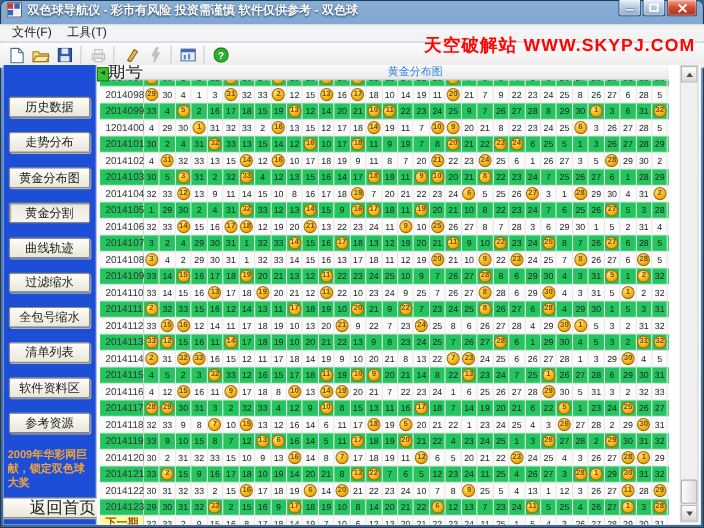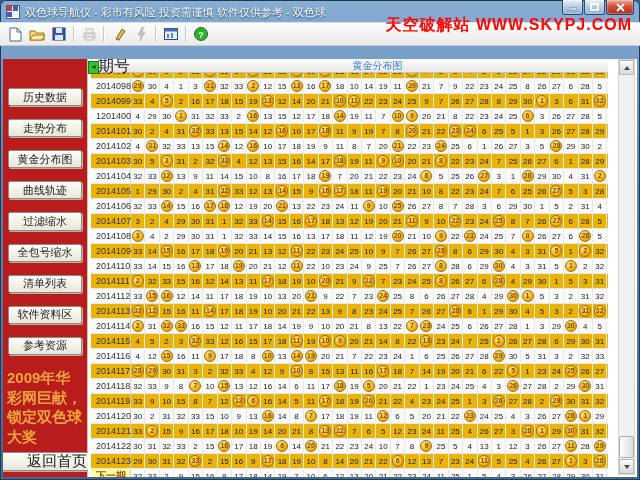--- a/index.html
+++ b/index.html
@@ -1,60 +1,60 @@
 <!DOCTYPE html>
 <html><head>
 <meta charset="utf-8">
 <style>
   html,body{margin:0;padding:0;width:640px;height:480px;overflow:hidden;background:#2f5e91;
     font-family:"Liberation Sans","DejaVu Sans",sans-serif;}
   .window{position:absolute;inset:0;border-radius:6px 6px 0 0;
     background:linear-gradient(#88aed4,#5e87b5 30%,#46688f);
     box-shadow:inset 0 0 0 1px #1d3a57;}
   
-  .titlebar{height:20px;display:flex;align-items:center;padding:2px 4px 0 6px;position:relative;}
+  .titlebar{height:20px;display:flex;padding:2px 4px 0 6px;position:relative;font-weight:bold;}
   .title-icon{width:12px;height:12px;margin-right:5px;display:grid;grid-template-columns:5px 5px;grid-template-rows:5px 5px;gap:1px;background:#fff;padding:0;border:1px solid #5a5a8a;}
   .title-icon i{display:block;}
   .title-text{color:#fff;font-size:11px;text-shadow:0 1px 2px #12304f;white-space:nowrap;overflow:hidden;}
   .win-controls{position:absolute;right:6px;top:0;display:flex;}
   .win-btn{width:19px;height:14px;border:1px solid #1c3least;border:1px solid #274a6e;border-top:none;
     background:linear-gradient(#e8f1fa,#b8cde2 45%,#90add0);display:flex;align-items:center;justify-content:center;
     font-size:9px;color:#fff;border-radius:0 0 3px 3px;margin-left:1px;box-shadow:inset 0 0 2px #fff;}
   .win-btn svg{display:block;}
   .win-btn.close{width:26px;background:linear-gradient(#f2a693,#d2513a 45%,#b02a12);}
   
   .menubar{height:15px;background:#f3f3f3;border-top:1px solid #d9d9d9;display:flex;align-items:center;padding-left:4px;}
   .menu-item{font-size:11px;color:#222;padding:0 7px;line-height:15px;}
   
   .toolbar{height:22px;background:linear-gradient(#fdfdfd,#eceaea);border-top:1px solid #e0e0e0;border-bottom:1px solid #c9c9c9;
     display:flex;align-items:center;padding-left:4px;position:relative;}
   .tb-btn{width:20px;height:19px;display:flex;align-items:center;justify-content:center;border:1px solid transparent;border-radius:2px;}
   .tb-sep{width:1px;height:16px;background:#c8c8c8;border-right:1px solid #fff;margin:0 3px;}
   .watermark{position:absolute;right:8px;top:-8px;font-size:16px;font-weight:bold;color:#ff0400;white-space:nowrap;z-index:50;letter-spacing:1px;}
   
   .content{position:absolute;top:59px;left:3px;right:3px;bottom:3px;background:#fff;display:flex;overflow:hidden;}
-  .sidebar{width:85px;background:#b91c1c;border-right:1px solid #c9c7b8;display:flex;flex-direction:column;align-items:center;
+  .sidebar{width:85px;background:#1d4ed8;border-right:1px solid #c9c7b8;display:flex;flex-direction:column;align-items:center;
     padding-top:29px;box-sizing:border-box;position:relative;}
   .side-btn{width:72px;height:17px;margin-bottom:13px;background:linear-gradient(#fefdf8,#e9e7da);
     border:1px solid #8f8d7f;border-radius:2px;box-shadow:1px 1px 0 #b5b3a4;
     font-size:11px;color:#1a1a1a;display:flex;align-items:center;justify-content:center;white-space:nowrap;}
   .side-btn.active{background:linear-gradient(#eceade,#f7f6ee);box-shadow:inset 1px 1px 1px #a9a79a;}
-  .promo{margin-top:auto;width:76px;font-size:15px;line-height:1.3;color:#efa43e;font-weight:bold;}
+  .promo{margin-top:auto;width:76px;font-size:10px;line-height:1.3;color:#efa43e;font-weight:bold;}
   .home-btn{width:72px;height:17px;margin:6px 0 6px 0;background:linear-gradient(#fefdf8,#e9e7da);
     border:1px solid #8f8d7f;border-radius:2px;box-shadow:1px 1px 0 #b5b3a4;
     font-size:15px;color:#1a1a1a;display:flex;align-items:center;justify-content:center;padding-left:24px;}
   .main{flex:1;position:relative;background:#fff;overflow:hidden;}
   .collapse-arrow{position:absolute;left:0;top:2px;width:9px;height:11px;background:#35c42f;border:1px solid #1d7a1a;
     color:#063;font-size:7px;line-height:10px;text-align:center;z-index:5;color:#084d06;}
   
   .tablewrap{position:absolute;left:3px;top:0;width:517px;}
   .thead{display:flex;height:13px;background:linear-gradient(#fdfdfd,#e7e7e7);border-bottom:1px solid #c2c2c2;position:relative;}
   .th-period{width:40px;padding-left:7px;font-size:16px;color:#222;line-height:13px;}
   .th-chart{position:absolute;left:56px;right:0;text-align:center;font-size:10px;color:#2e7fd9;line-height:13px;}
-  .trow{display:flex;height:14px;border-bottom:1px solid #e6e6e6;align-items:center;background:#eab308;}
+  .trow{display:flex;height:14px;border-bottom:1px solid #e6e6e6;align-items:center;background:#22c55e;}
   .trow:nth-child(even){background:#fbfbfb;}
   .trow.partial{height:5px;overflow:hidden;align-items:flex-start;}
   .trow.partial .tlabel,.trow.partial .tcell{transform:translateY(-9px);}
   .tlabel{width:40px;box-sizing:border-box;padding-left:5px;font-size:9px;color:#333;border-right:1px solid #cfcfcf;
     height:14px;line-height:14px;flex-shrink:0;}
   .trow.next .tlabel{background:#ffffa0;color:#a14d12;font-weight:bold;font-size:10px;}
   .tcell{width:14.45px;height:14px;box-sizing:border-box;border-right:1px solid #e9e9e9;font-size:8px;color:#222;
     display:flex;align-items:center;justify-content:center;flex-shrink:0;}
   .coin{display:inline-block;width:12px;height:12px;border-radius:50%;
     background:radial-gradient(circle at 35% 30%,#ffe98e,#f6b513 55%,#cd8a06);
@@ -95,20 +95,24 @@
           </svg>
       </div>
       <div class="win-btn close">
         <svg width="9" height="9">
             <path d="M1 1 L8 8 M8 1 L1 8" stroke="#fff" stroke-width="1.8"></path>
           </svg>
       </div>
     </div>
   </div>
 
+  <div class="menubar">
+      <span class="menu-item">文件(F)</span>
+      <span class="menu-item">工具(T)</span>
+    </div>
 
   <div class="toolbar">
     <div class="tb-btn">
       <svg width="13" height="15">
           <path d="M1 1 h7 l4 4 v9 h-11 z" fill="#fff" stroke="#4a6a8a"></path>
           <path d="M8 1 v4 h4" fill="none" stroke="#4a6a8a"></path>
         </svg>
     </div>
     <div class="tb-btn">
       <svg width="16" height="13">
@@ -161,20 +165,21 @@
     </div>
     <div class="watermark">天空破解站 WWW.SKYPJ.COM</div>
   </div>
 
   <div class="content">
 
     <div class="sidebar">
       <div class="side-btn">历史数据</div>
         <div class="side-btn">走势分布</div>
         <div class="side-btn">黄金分布图</div>
+        <div class="side-btn active">黄金分割</div>
         <div class="side-btn">曲线轨迹</div>
         <div class="side-btn">过滤缩水</div>
         <div class="side-btn">全包号缩水</div>
         <div class="side-btn">清单列表</div>
         <div class="side-btn">软件资料区</div>
         <div class="side-btn">参考资源</div>
         <div class="promo">2009年华彩网巨献，锁定双色球大奖</div>
       <div class="home-btn">返回首页</div>
     </div>
 

